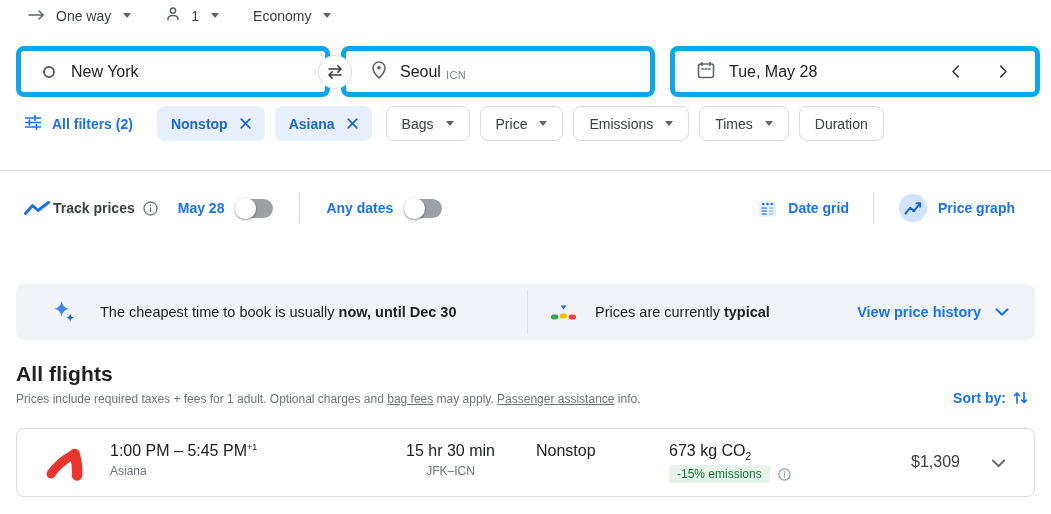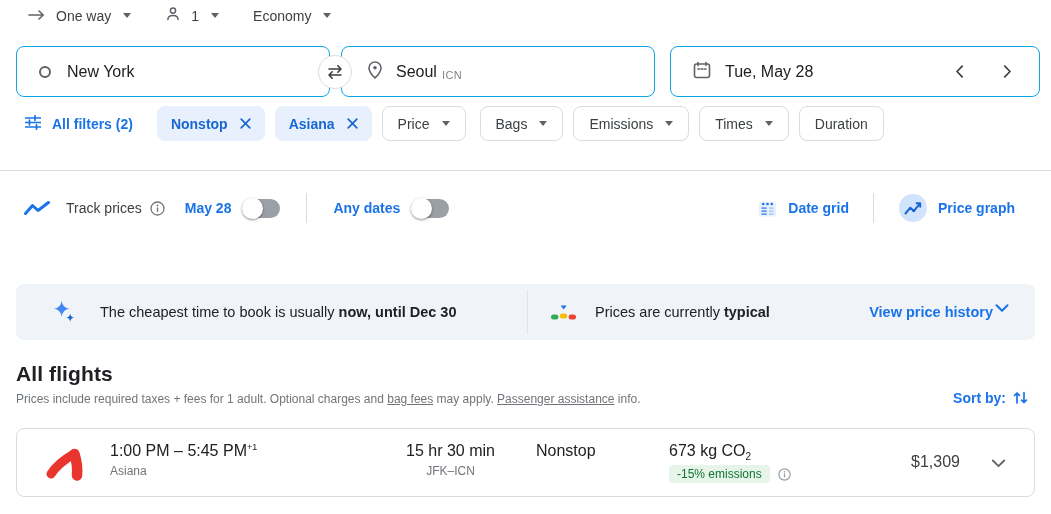--- a/index.html
+++ b/index.html
@@ -7,21 +7,21 @@
   body {
     width:1051px; height:514px; position:relative; overflow:hidden;
     background:#fff; color:#202124;
     font-family:"Liberation Sans", sans-serif;
   }
   
   #topbar { position:absolute; top:6px; left:28px; display:flex; align-items:center; gap:34px; font-size:14px; color:#3c4043; }
   .tb-group { display:flex; align-items:center; gap:10px; cursor:pointer; }
   .caret { width:0; height:0; border-left:4.5px solid transparent; border-right:4.5px solid transparent; border-top:5px solid #5f6368; margin-left:2px; }
   
-  .field { position:absolute; top:46px; height:51px; border:1px solid #0ea5e9; border-radius:8px; background:#fff; display:flex; align-items:center; }
+  .field { position:absolute; top:46px; height:51px; border:5px solid #0ea5e9; border-radius:8px; background:#fff; display:flex; align-items:center; }
   #origin-field { left:16px; width:314px; padding-left:22px; gap:16px; }
   #dest-field { left:341px; width:314px; padding-left:26px; gap:14px; }
   #date-field { left:670px; width:370px; padding-left:22px; gap:14px; }
   .ring { width:12px; height:12px; border:2px solid #5f6368; border-radius:50%; }
   .field-text { font-size:16px; color:#202124; }
   .iata { font-size:11px; color:#80868b; margin-left:5px; letter-spacing:.4px; }
   #swap-btn { position:absolute; left:318px; top:55px; width:34px; height:34px; border:1px solid #dadce0; border-radius:50%; background:#fff; display:flex; align-items:center; justify-content:center; z-index:2; }
   .date-nav { margin-left:auto; display:flex; align-items:center; gap:28px; padding-right:22px; }
   .nav-btn { display:flex; align-items:center; justify-content:center; width:20px; height:20px; cursor:pointer; }
   
@@ -36,21 +36,21 @@
   .vdiv { width:1px; height:30px; background:#dadce0; }
   .toggle { position:relative; width:37px; height:19px; border-radius:10px; background:#9aa0a6; cursor:pointer; flex:0 0 auto; }
   .toggle::before { content:''; position:absolute; left:-1px; top:-1px; width:21px; height:21px; border-radius:50%; background:#fff; box-shadow:0 1px 2.5px rgba(0,0,0,.45); }
   .track-btn { display:flex; align-items:center; gap:10px; cursor:pointer; }
   
   #banner { position:absolute; top:262px; left:16px; width:1019px; height:56px; background:#f0f4f9; border-radius:8px; display:flex; align-items:center; font-size:14.5px; color:#202124;margin-top:22px; }
   .banner-left { flex:0 0 511px; display:flex; align-items:center; gap:22px; padding-left:34px; }
   .banner-vdiv { width:1px; height:44px; background:#dde3ea; }
   .banner-right { flex:1; display:flex; align-items:center; gap:18px; padding:0 26px 0 22px; }
   .bold { font-weight:bold; }
-  .view-history { margin-left:auto; display:flex; gap:2px; color:#1a73e8; font-weight:bold; cursor:pointer; }
+  .view-history { margin-left:auto; display:flex; align-items:center; gap:14px; color:#1a73e8; font-weight:bold; cursor:pointer; }
   
   #all-flights { position:absolute; top:362px; left:16px; font-size:21px; font-weight:bold; color:#202124; letter-spacing:.1px; }
   #disclaimer { position:absolute; top:392px; left:16px; font-size:12px; color:#70757a; }
   #disclaimer a { color:#70757a; text-decoration:underline; cursor:pointer; }
   #sort-by { position:absolute; top:389px; right:22px; display:flex; align-items:center; gap:6px; color:#1a73e8; font-size:14px; font-weight:bold; cursor:pointer; }
   
   #flight-card { position:absolute; top:428px; left:16px; width:1019px; height:69px; border:1px solid #dadce0; border-radius:8px; background:#fff; cursor:pointer; }
   .col { position:absolute; top:13px; }
   .primary { font-size:16px; color:#202124; }
   .secondary { font-size:12px; color:#70757a; margin-top:4px; }
@@ -159,26 +159,26 @@
   </div>
   <div class="chip-active">
     <span>Asiana</span>
     <span>
       <svg width="11" height="11" viewBox="0 0 11 11">
           <path d="M1.2 1.2l8.6 8.6M9.8 1.2L1.2 9.8" stroke="#1967d2" stroke-width="1.7" stroke-linecap="round"></path>
         </svg>
     </span>
   </div>
 
+  <div class="chip" style="margin-left:4px;">
+    <span>Bags</span>
+    <span class="caret"></span>
+  </div>
   <div class="chip">
     <span>Price</span>
-    <span class="caret"></span>
-  </div>
-  <div class="chip" style="margin-left:4px;">
-    <span>Bags</span>
     <span class="caret"></span>
   </div>
   <div class="chip">
     <span>Emissions</span>
     <span class="caret"></span>
   </div>
   <div class="chip">
     <span>Times</span>
     <span class="caret"></span>
   </div>
@@ -189,21 +189,21 @@
 </div>
 
 <div class="divider-h"></div>
 
 <div id="track-row">
   <span style="display:flex;">
     <svg width="26" height="16" viewBox="0 0 26 16">
         <path d="M1.5 13.5L8.5 5.5l5.5 5L24.5 2.5" stroke="#1a73e8" stroke-width="3" fill="none" stroke-linecap="round" stroke-linejoin="round"></path>
       </svg>
   </span>
-  <span style="margin-left:16px;font-weight:normal;color:#3c4043;">Track prices</span>
+  <span style="margin-left:3px;font-weight:bold;color:#3c4043;">Track prices</span>
   <span style="margin-left:8px;display:flex;">
     <svg width="15" height="15" viewBox="0 0 15 15">
         <circle cx="7.5" cy="7.5" r="6.5" fill="none" stroke="#70757a" stroke-width="1.3"></circle>
         <path d="M7.5 6.9v3.4" stroke="#70757a" stroke-width="1.4" stroke-linecap="round"></path>
         <circle cx="7.5" cy="4.5" r="0.9" fill="#70757a"></circle>
       </svg>
   </span>
   <span class="blue-label" style="margin-left:20px;">May 28</span>
   <span class="toggle" style="margin-left:12px;"></span>
 

